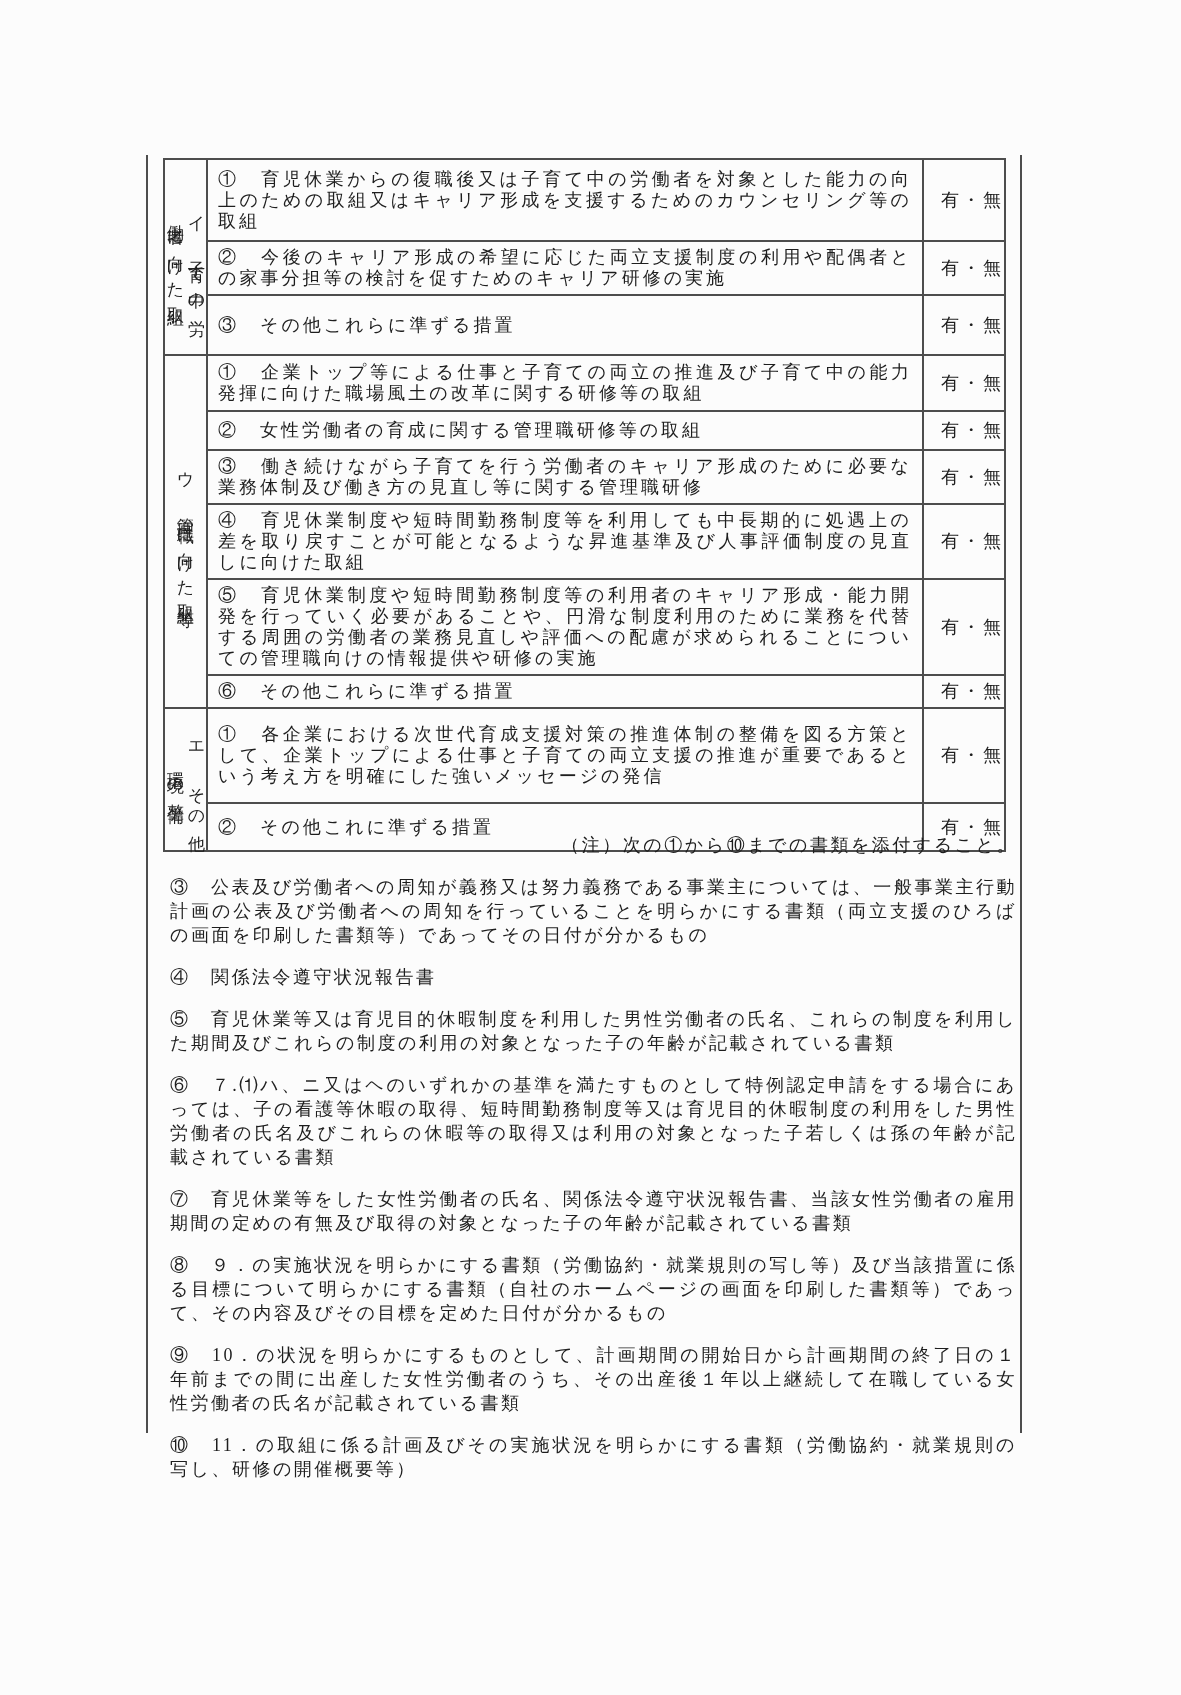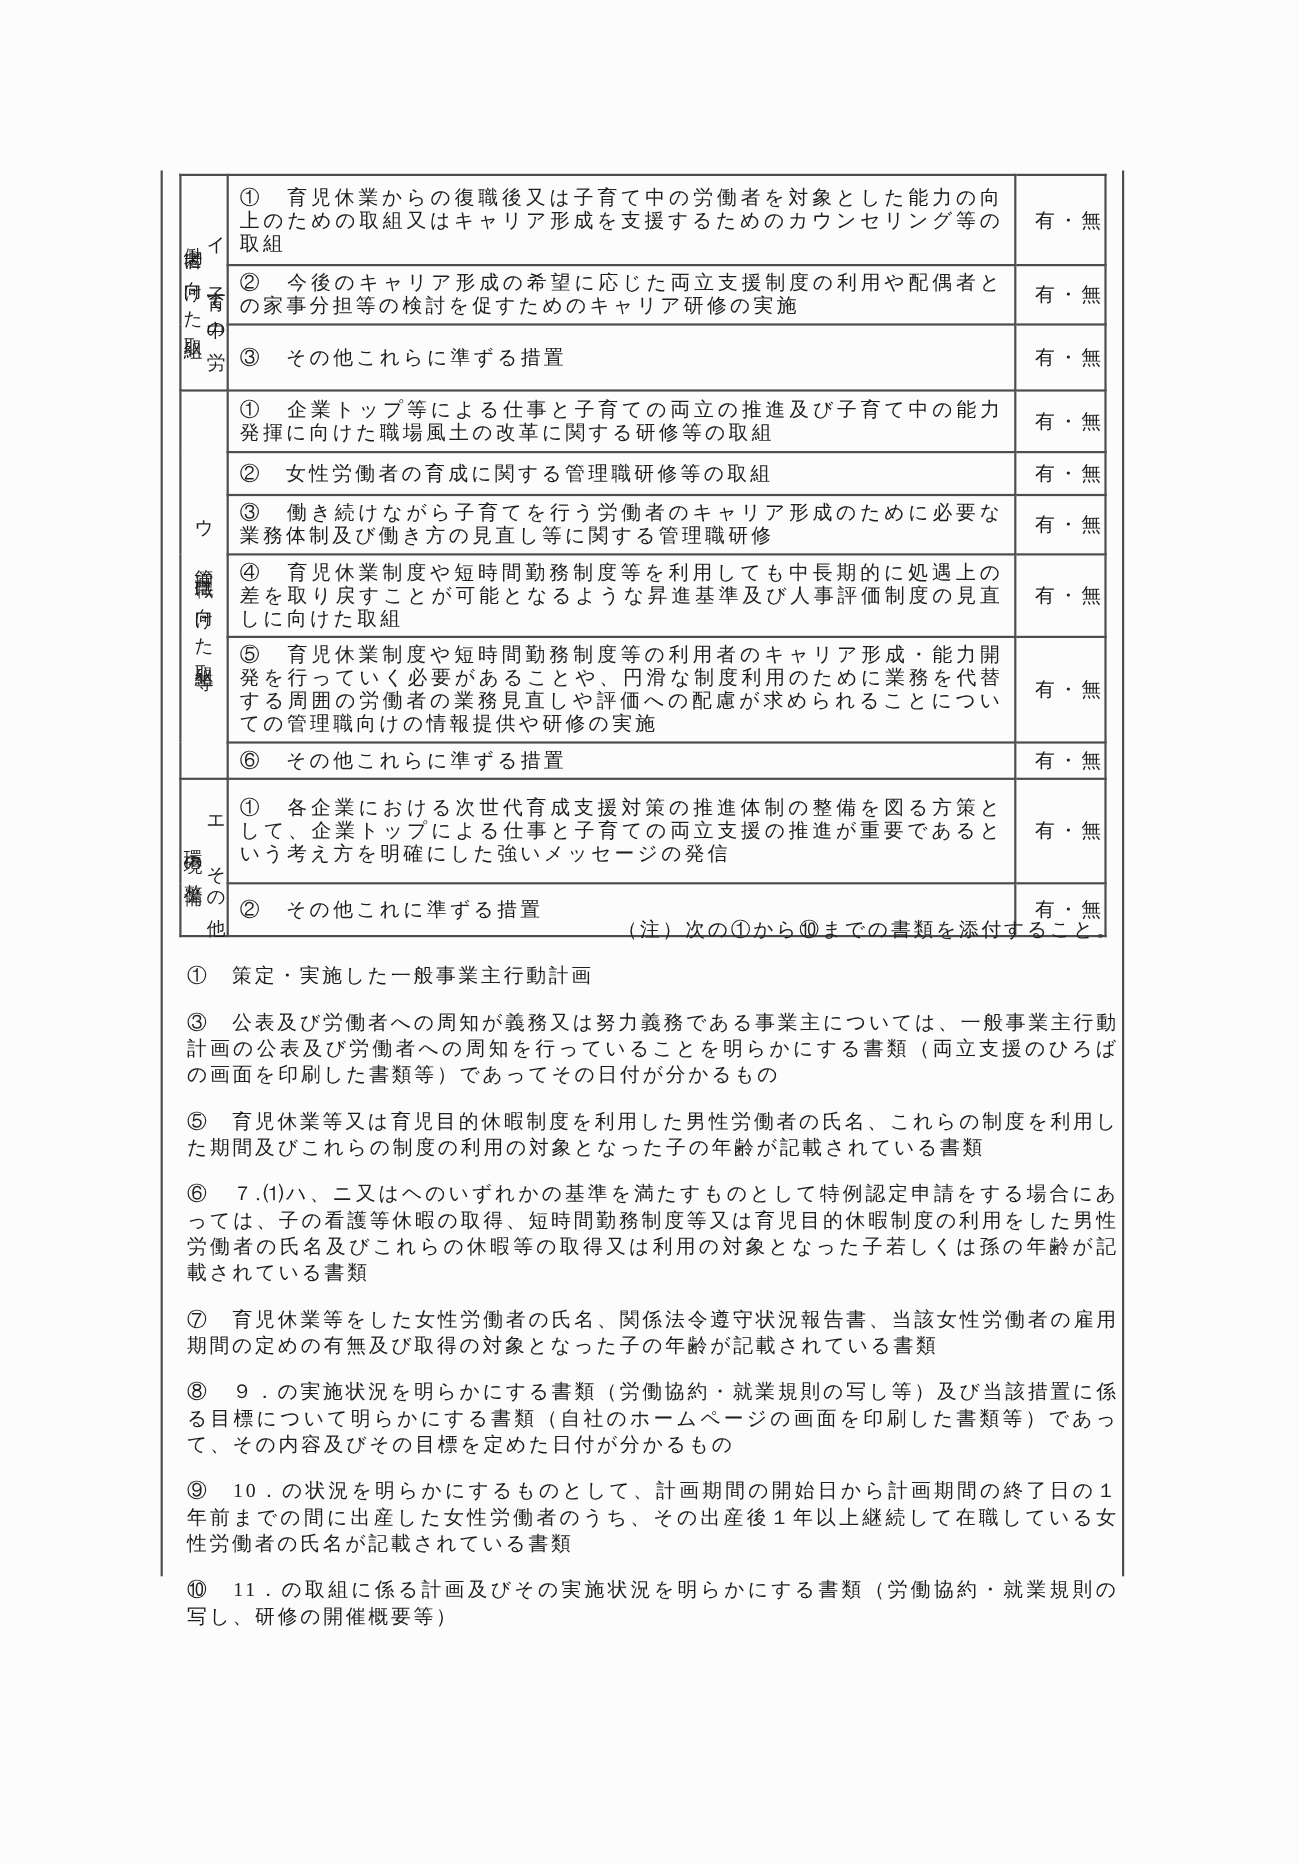--- a/index.html
+++ b/index.html
@@ -134,22 +134,22 @@
     </tr>
     <tr style="height:48px">
       <td class="c-text"><span>②</span>　<span>その他これに準ずる措置</span></td>
       <td class="c-status">有・無</td>
     </tr>
   </tbody>
     </table>
 
   <div class="notes">
     <p class="note-head">（注）次の①から⑩までの書類を添付すること。</p>
-    <p class="note-item"><span>①</span>　<span>策定・実施した一般事業主行動計画</span></p>
     <p class="note-item"><span>③</span>　<span>公表及び労働者への周知が義務又は努力義務である事業主については、一般事業主行動計画の公表及び労働者への周知を行っていることを明らかにする書類（両立支援のひろばの画面を印刷した書類等）であってその日付が分かるもの</span></p>
+    <p class="note-item"><span>④</span>　<span>関係法令遵守状況報告書</span></p>
     <p class="note-item"><span>⑤</span>　<span>育児休業等又は育児目的休暇制度を利用した男性労働者の氏名、これらの制度を利用した期間及びこれらの制度の利用の対象となった子の年齢が記載されている書類</span></p>
     <p class="note-item"><span>⑥</span>　<span>７.⑴ハ、ニ又はヘのいずれかの基準を満たすものとして特例認定申請をする場合にあっては、子の看護等休暇の取得、短時間勤務制度等又は育児目的休暇制度の利用をした男性労働者の氏名及びこれらの休暇等の取得又は利用の対象となった子若しくは孫の年齢が記載されている書類</span></p>
     <p class="note-item"><span>⑦</span>　<span>育児休業等をした女性労働者の氏名、関係法令遵守状況報告書、当該女性労働者の雇用期間の定めの有無及び取得の対象となった子の年齢が記載されている書類</span></p>
     <p class="note-item"><span>⑧</span>　<span>９．の実施状況を明らかにする書類（労働協約・就業規則の写し等）及び当該措置に係る目標について明らかにする書類（自社のホームページの画面を印刷した書類等）であって、その内容及びその目標を定めた日付が分かるもの</span></p>
     <p class="note-item"><span>⑨</span>　<span>10．の状況を明らかにするものとして、計画期間の開始日から計画期間の終了日の１年前までの間に出産した女性労働者のうち、その出産後１年以上継続して在職している女性労働者の氏名が記載されている書類</span></p>
     <p class="note-item"><span>⑩</span>　<span>11．の取組に係る計画及びその実施状況を明らかにする書類（労働協約・就業規則の写し、研修の開催概要等）</span></p>
   </div>
 
 </div>
 

